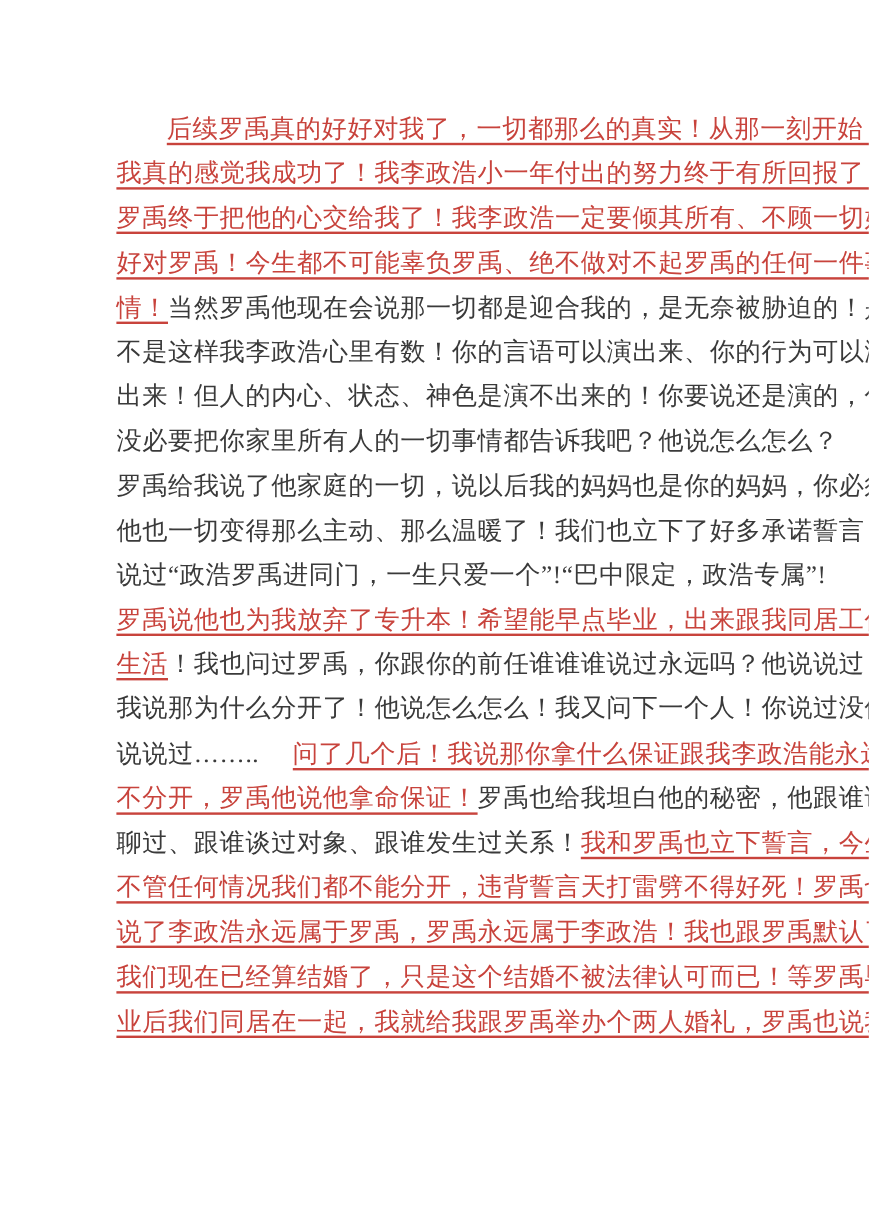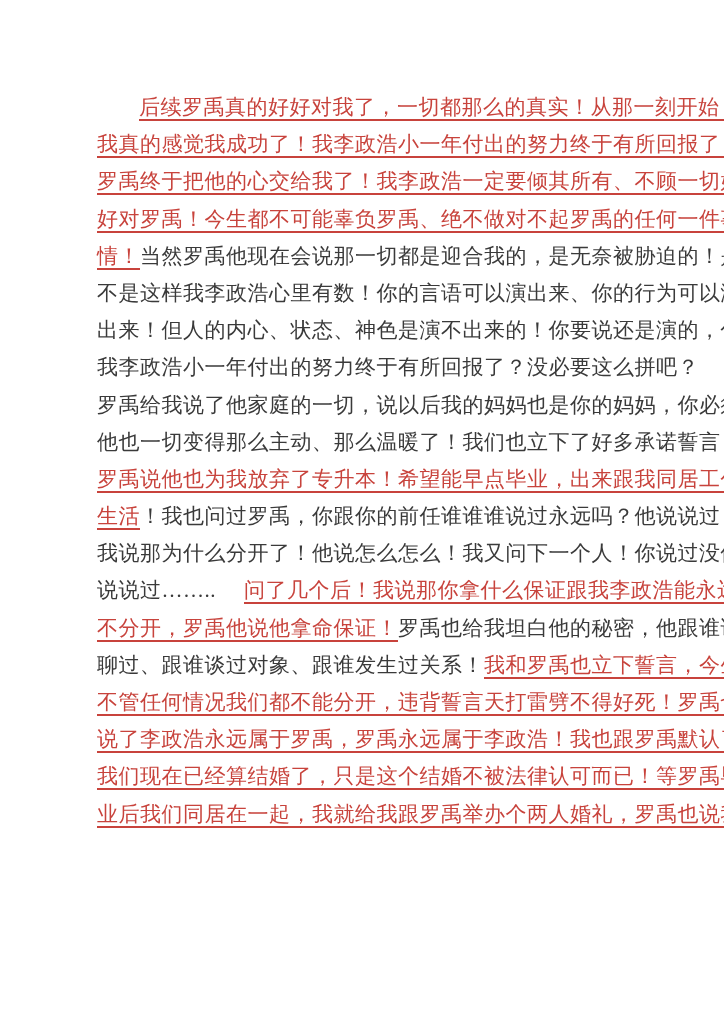--- a/index.html
+++ b/index.html
@@ -58,23 +58,24 @@
 
 <div class="page">
   <div id="doc-body">
       <div class="doc-line"><span class="indent-spacer"></span><span class="seg-red">后续罗禹真的好好对我了，一切都那么的真实！从那一刻开始，</span></div>
       <div class="doc-line"><span class="seg-red">我真的感觉我成功了！我李政浩小一年付出的努力终于有所回报了！</span></div>
       <div class="doc-line"><span class="seg-red">罗禹终于把他的心交给我了！我李政浩一定要倾其所有、不顾一切好</span></div>
       <div class="doc-line"><span class="seg-red">好对罗禹！今生都不可能辜负罗禹、绝不做对不起罗禹的任何一件事</span></div>
       <div class="doc-line"><span class="seg-red">情！</span><span class="seg-black">当然罗禹他现在会说那一切都是迎合我的，是无奈被胁迫的！是</span></div>
       <div class="doc-line"><span class="seg-black">不是这样我李政浩心里有数！你的言语可以演出来、你的行为可以演</span></div>
       <div class="doc-line"><span class="seg-black">出来！但人的内心、状态、神色是演不出来的！你要说还是演的，你</span></div>
-      <div class="doc-line"><span class="seg-black">我李政浩小一年付出的努力终于有所回报了？没必要这么拼吧？</span></div>
+      <div class="doc-line"><span class="seg-black">没必要把你家里所有人的一切事情都告诉我吧？他说怎么怎么？</span></div>
       <div class="doc-line"><span class="seg-black">罗禹给我说了他家庭的一切，说以后我的妈妈也是你的妈妈，你必须</span></div>
       <div class="doc-line"><span class="seg-black">他也一切变得那么主动、那么温暖了！我们也立下了好多承诺誓言！</span></div>
+      <div class="doc-line"><span class="seg-black">说过“政浩罗禹进同门，一生只爱一个”!“巴中限定，政浩专属”!</span></div>
       <div class="doc-line"><span class="seg-red">罗禹说他也为我放弃了专升本！希望能早点毕业，出来跟我同居工作</span></div>
       <div class="doc-line"><span class="seg-red">生活</span><span class="seg-black">！我也问过罗禹，你跟你的前任谁谁谁说过永远吗？他说说过！</span></div>
       <div class="doc-line"><span class="seg-black">我说那为什么分开了！他说怎么怎么！我又问下一个人！你说过没他</span></div>
       <div class="doc-line"><span class="seg-black">说说过……..</span><span class="gap-spacer"></span><span class="seg-red">问了几个后！我说那你拿什么保证跟我李政浩能永远</span></div>
       <div class="doc-line"><span class="seg-red">不分开，罗禹他说他拿命保证！</span><span class="seg-black">罗禹也给我坦白他的秘密，他跟谁谁</span></div>
       <div class="doc-line"><span class="seg-black">聊过、跟谁谈过对象、跟谁发生过关系！</span><span class="seg-red">我和罗禹也立下誓言，今生</span></div>
       <div class="doc-line"><span class="seg-red">不管任何情况我们都不能分开，违背誓言天打雷劈不得好死！罗禹也</span></div>
       <div class="doc-line"><span class="seg-red">说了李政浩永远属于罗禹，罗禹永远属于李政浩！我也跟罗禹默认了，</span></div>
       <div class="doc-line"><span class="seg-red">我们现在已经算结婚了，只是这个结婚不被法律认可而已！等罗禹毕</span></div>
       <div class="doc-line"><span class="seg-red">业后我们同居在一起，我就给我跟罗禹举办个两人婚礼，罗禹也说我</span></div>

